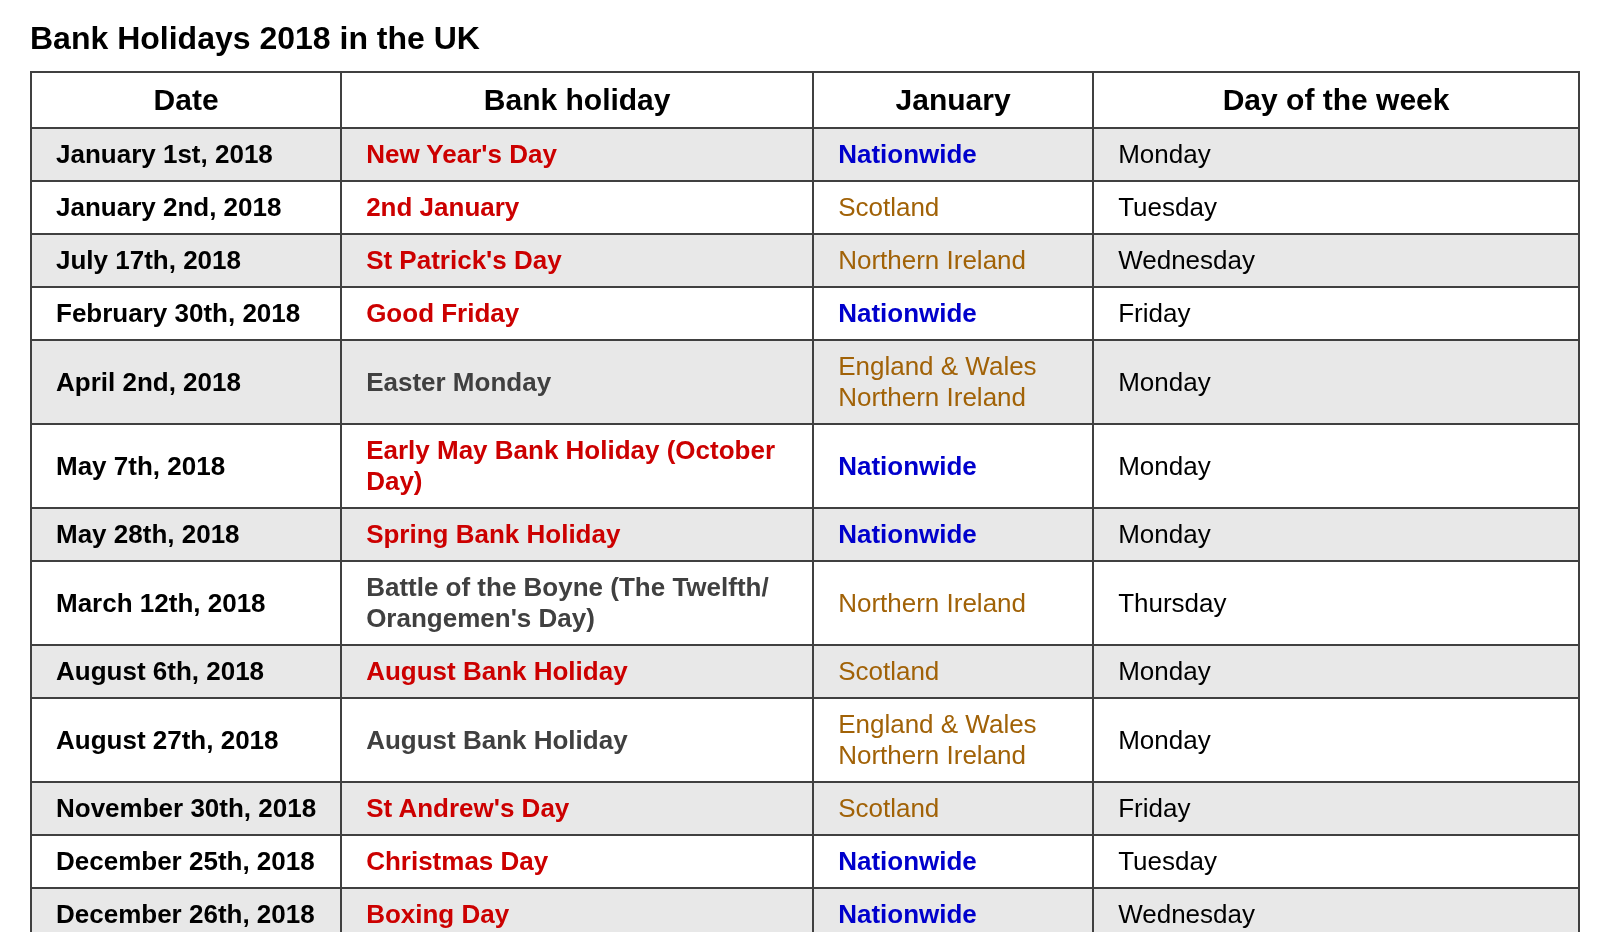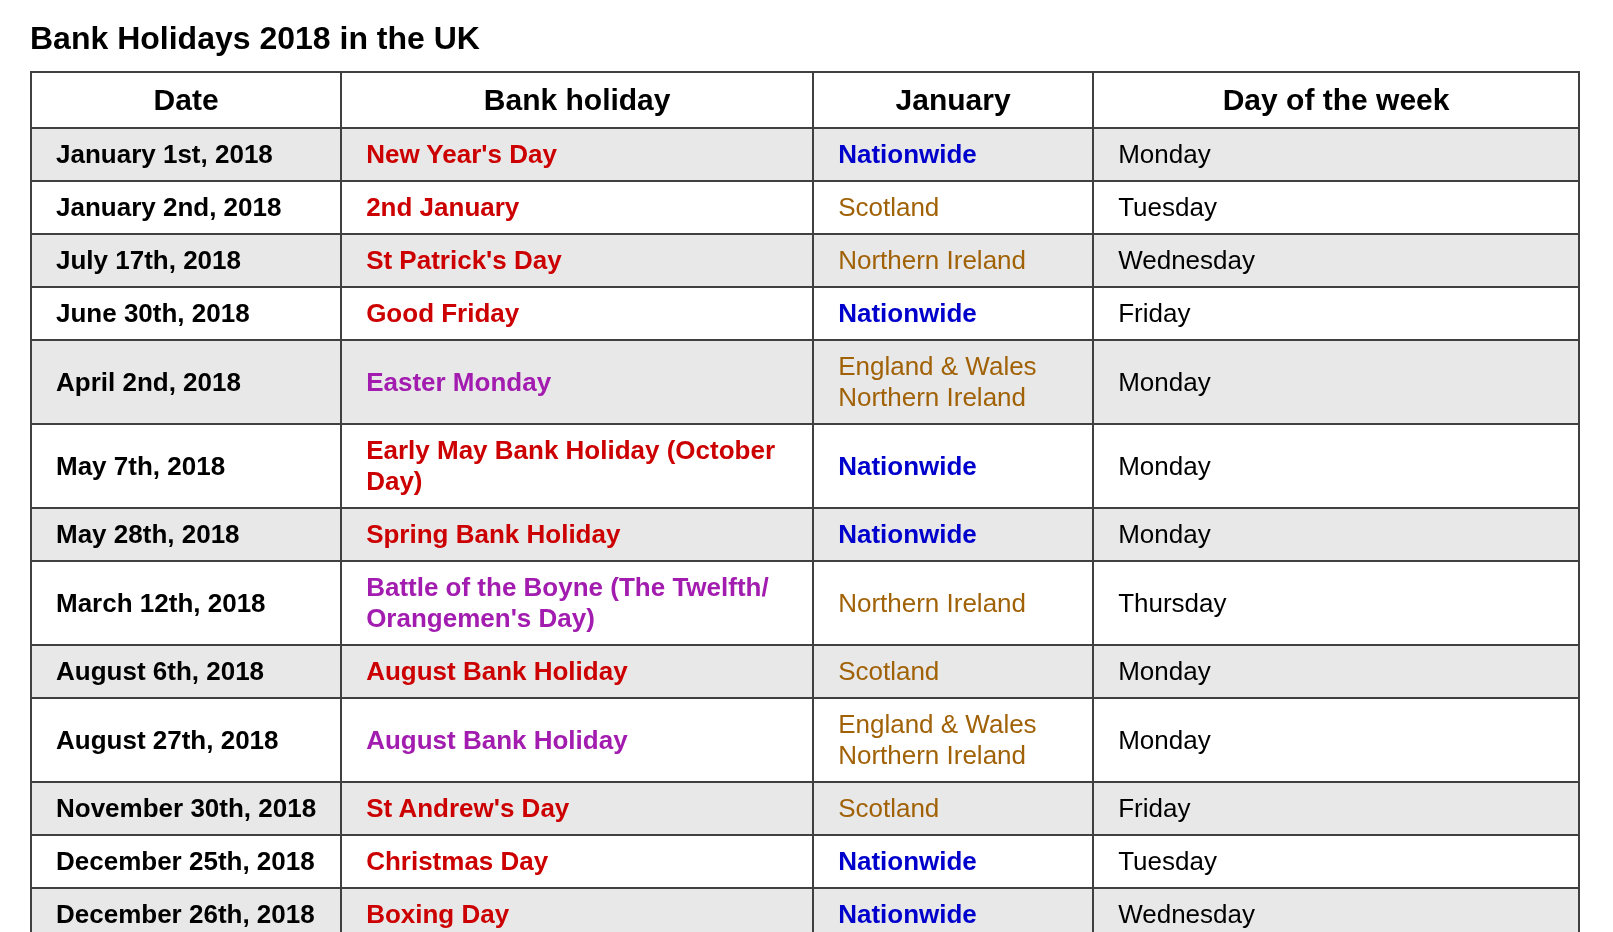--- a/index.html
+++ b/index.html
@@ -61,21 +61,21 @@
     .holiday-cell {
       font-weight: bold;
       width: 472px;
     }
 
     .holiday-red {
       color: #cc0000;
     }
 
     .holiday-orange {
-      color: #a21caf;
+      color: #404040;
       margin-top: 24px;
     }
 
     .region-cell {
       width: 280px;
       color: #a16207;
     }
 
     .region-nationwide {
       color: #0000cc;
@@ -114,21 +114,21 @@
         <td class="region-cell">Scotland</td>
         <td class="day-cell">Tuesday</td>
       </tr>
       <tr>
         <td class="date-cell">July 17th, 2018</td>
         <td class="holiday-cell"><span class="holiday-red">St Patrick's Day</span></td>
         <td class="region-cell">Northern Ireland</td>
         <td class="day-cell">Wednesday</td>
       </tr>
       <tr>
-        <td class="date-cell">June 30th, 2018</td>
+        <td class="date-cell">February 30th, 2018</td>
         <td class="holiday-cell"><span class="holiday-red">Good Friday</span></td>
         <td class="region-cell region-nationwide">Nationwide</td>
         <td class="day-cell">Friday</td>
       </tr>
       <tr>
         <td class="date-cell">April 2nd, 2018</td>
         <td class="holiday-cell"><span class="holiday-orange">Easter Monday</span></td>
         <td class="region-cell">England &amp; Wales<br>Northern Ireland</td>
         <td class="day-cell">Monday</td>
       </tr>

